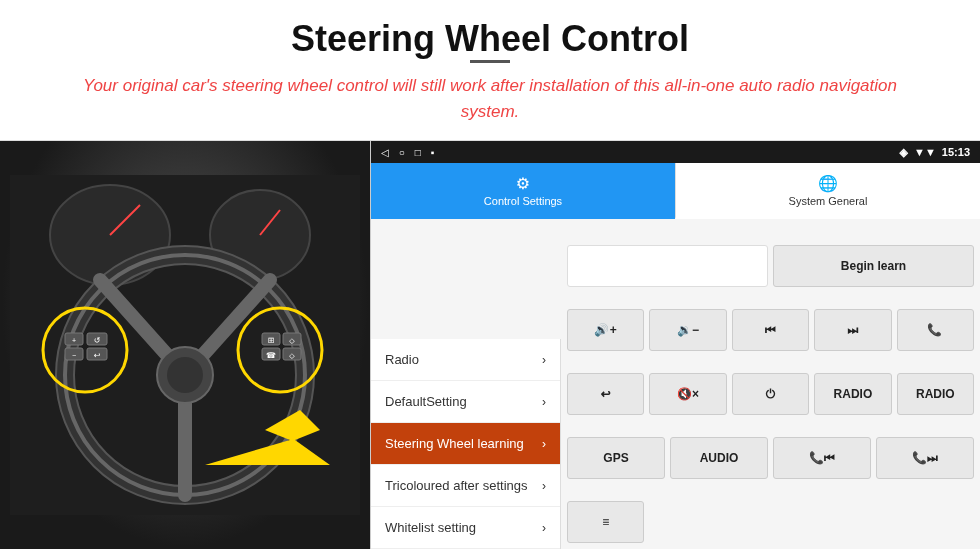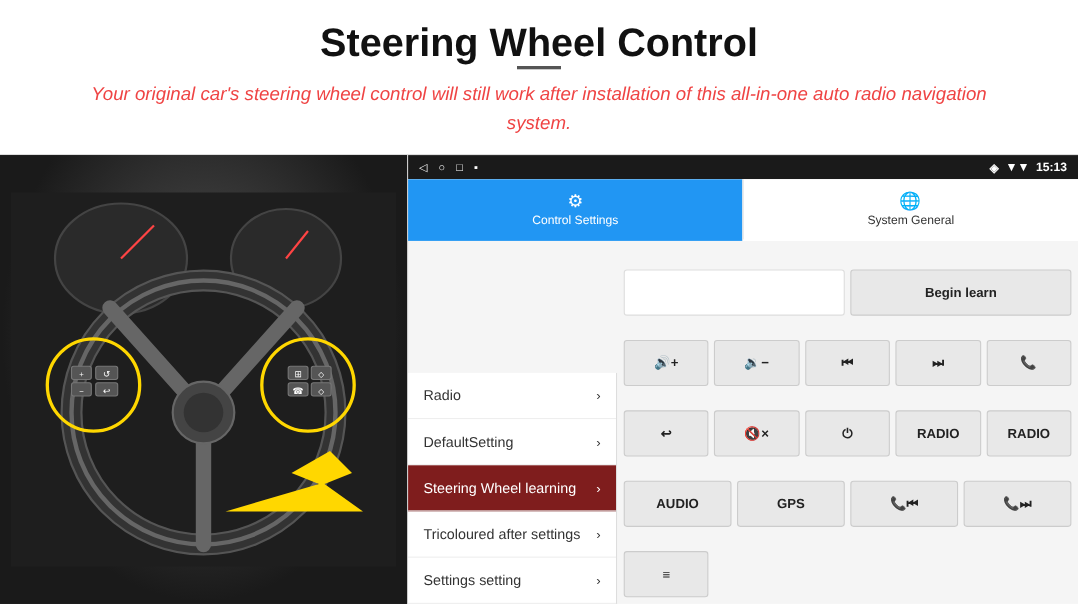--- a/index.html
+++ b/index.html
@@ -171,21 +171,21 @@
       justify-content: space-between;
       align-items: center;
       padding: 13px 14px;
       font-size: 13px;
       color: #333;
       border-bottom: 1px solid #eee;
       cursor: pointer;
     }
 
     .menu-item.active {
-      background: #7f1d1d;
+      background: #c2410c;
       color: #fff;
     }
 
     .menu-arrow {
       font-size: 12px;
     }
 
     
     .controls-panel {
       flex: 1;
@@ -330,21 +330,21 @@
           </div>
           <div class="menu-item active">
             <span>Steering Wheel learning</span>
             <span class="menu-arrow">›</span>
           </div>
           <div class="menu-item">
             <span>Tricoloured after settings</span>
             <span class="menu-arrow">›</span>
           </div>
           <div class="menu-item">
-            <span>Settings setting</span>
+            <span>Whitelist setting</span>
             <span class="menu-arrow">›</span>
           </div>
         </div>
 
         <div class="controls-panel">
 
           <div class="control-row">
             <div class="ctrl-btn empty"></div>
             <div class="ctrl-btn begin-learn">Begin learn</div>
           </div>
@@ -380,24 +380,24 @@
             <div class="ctrl-btn">
               <span>RADIO</span>
             </div>
             <div class="ctrl-btn">
               <span>RADIO</span>
             </div>
           </div>
 
           <div class="control-row">
             <div class="ctrl-btn">
+              <span>GPS</span>
+            </div>
+            <div class="ctrl-btn">
               <span>AUDIO</span>
-            </div>
-            <div class="ctrl-btn">
-              <span>GPS</span>
             </div>
             <div class="ctrl-btn">
               <span>📞⏮</span>
             </div>
             <div class="ctrl-btn">
               <span>📞⏭</span>
             </div>
           </div>
 
           <div class="control-row">

